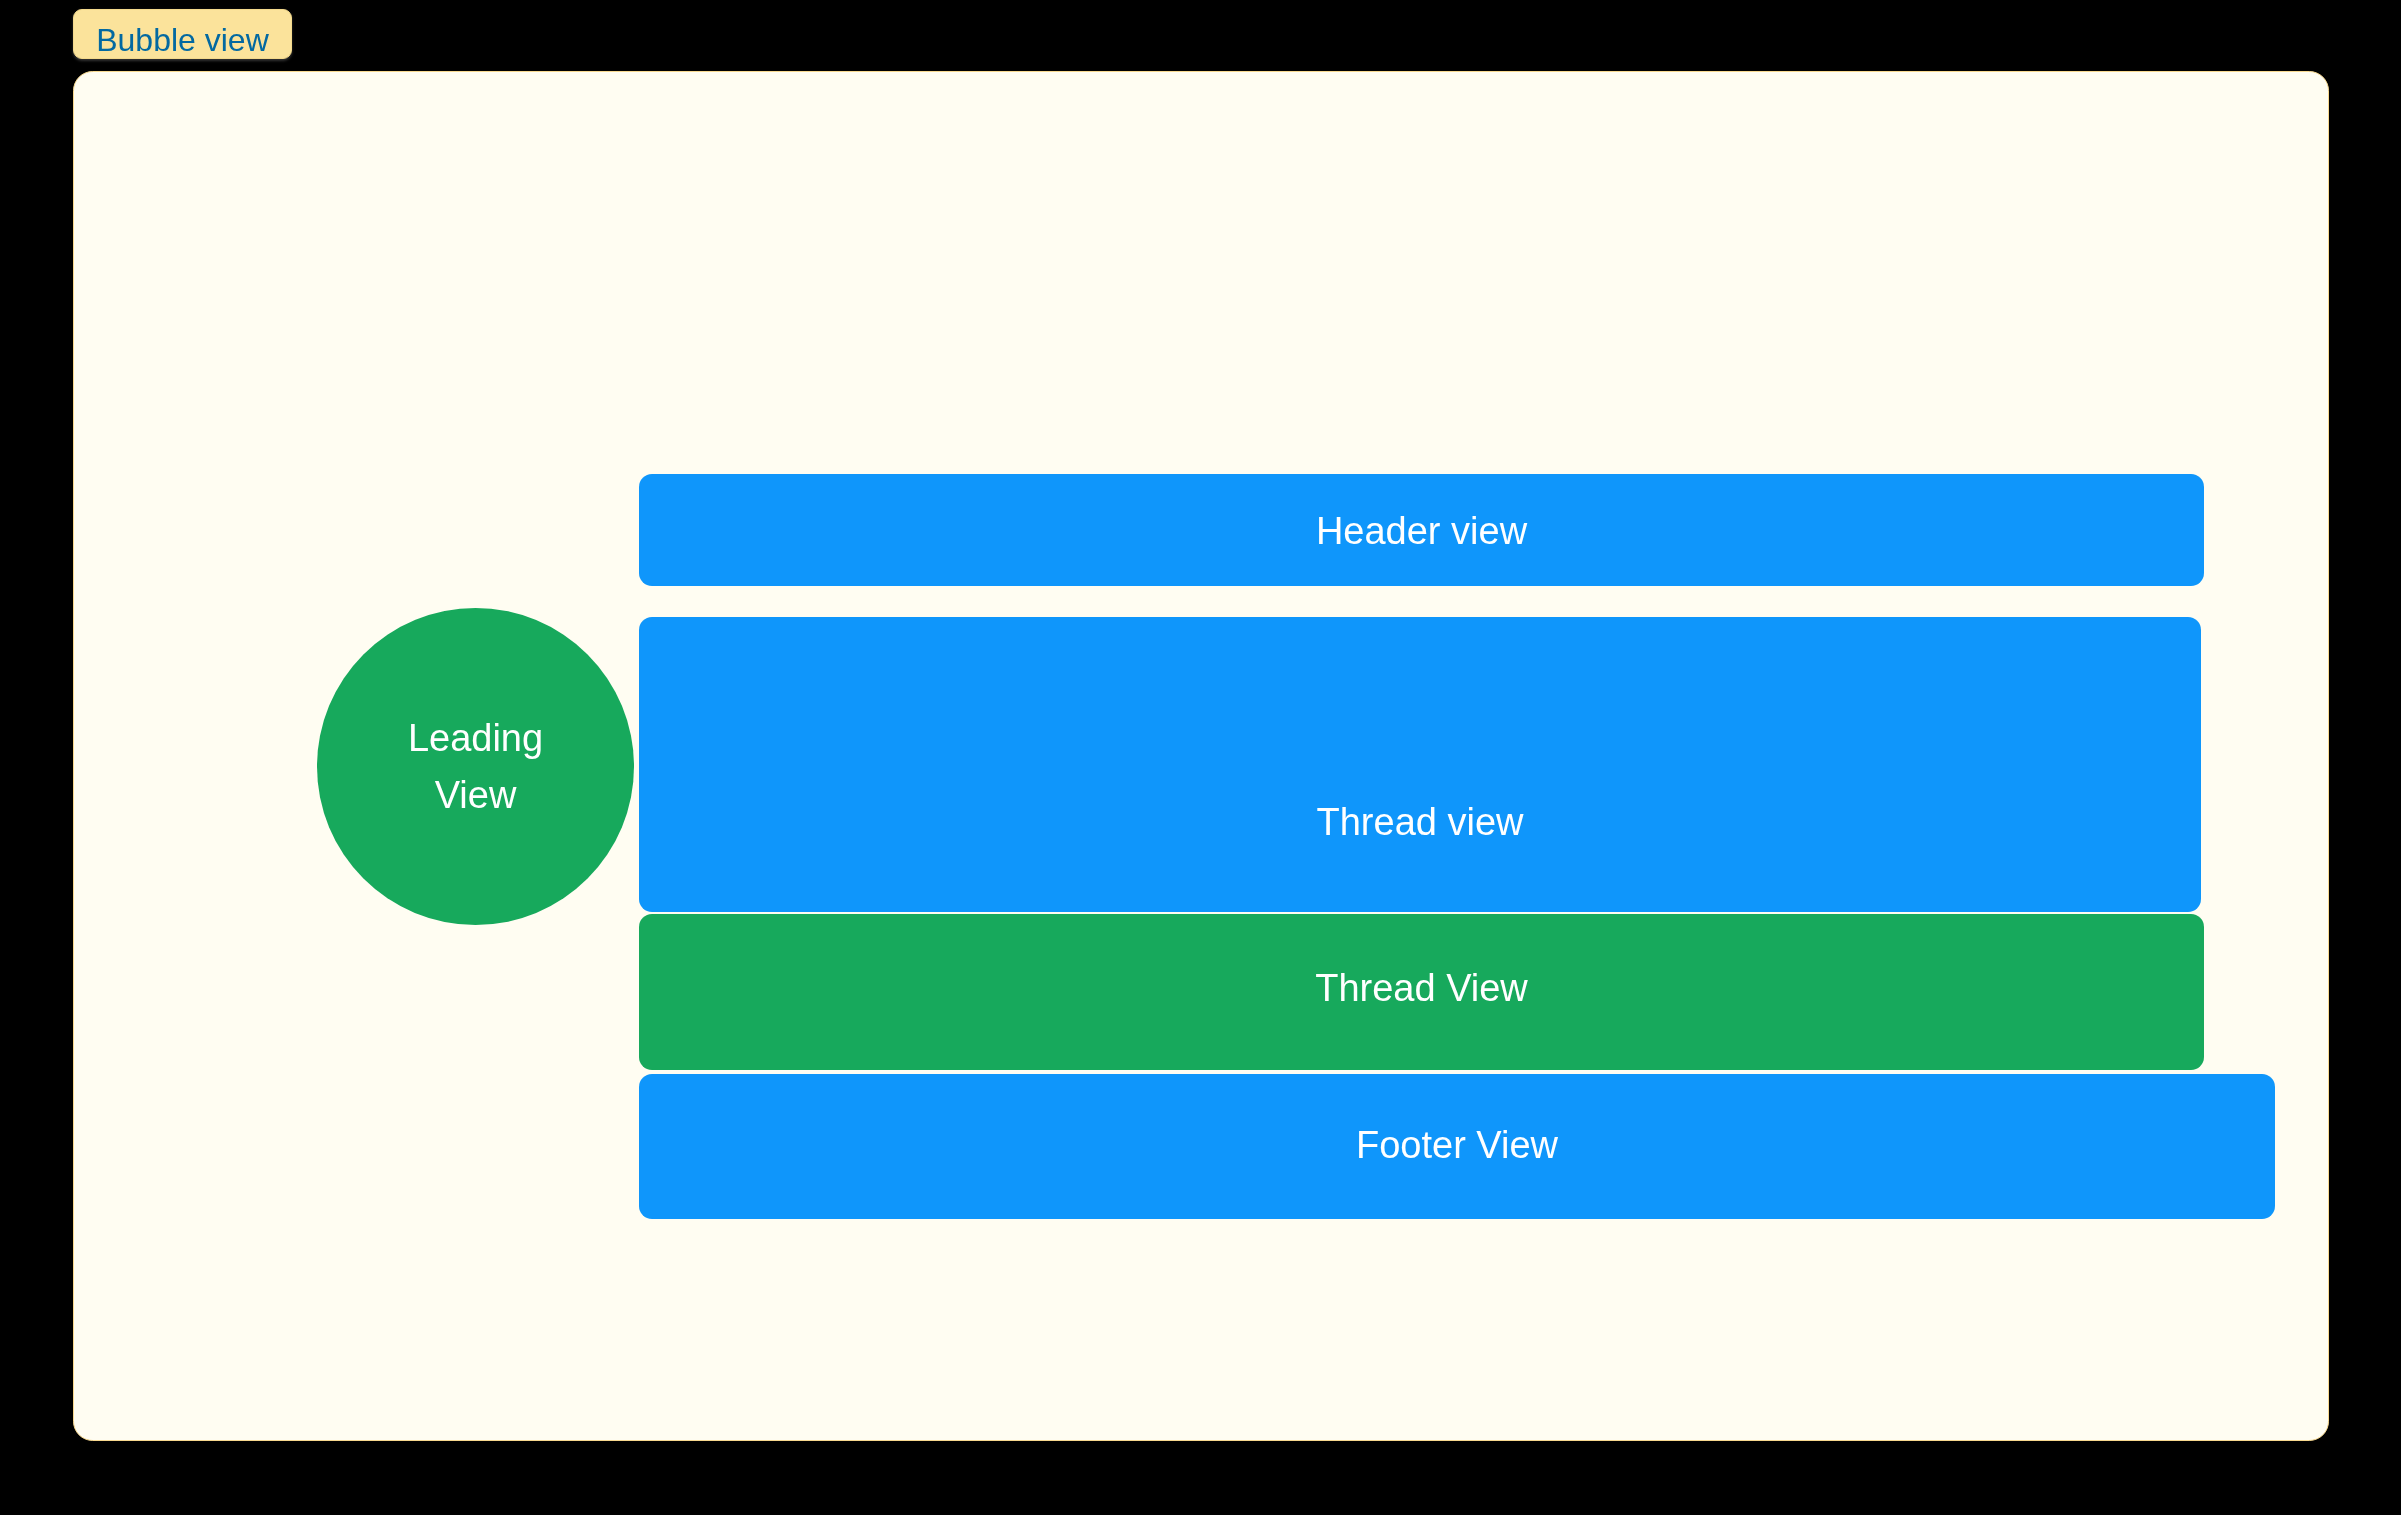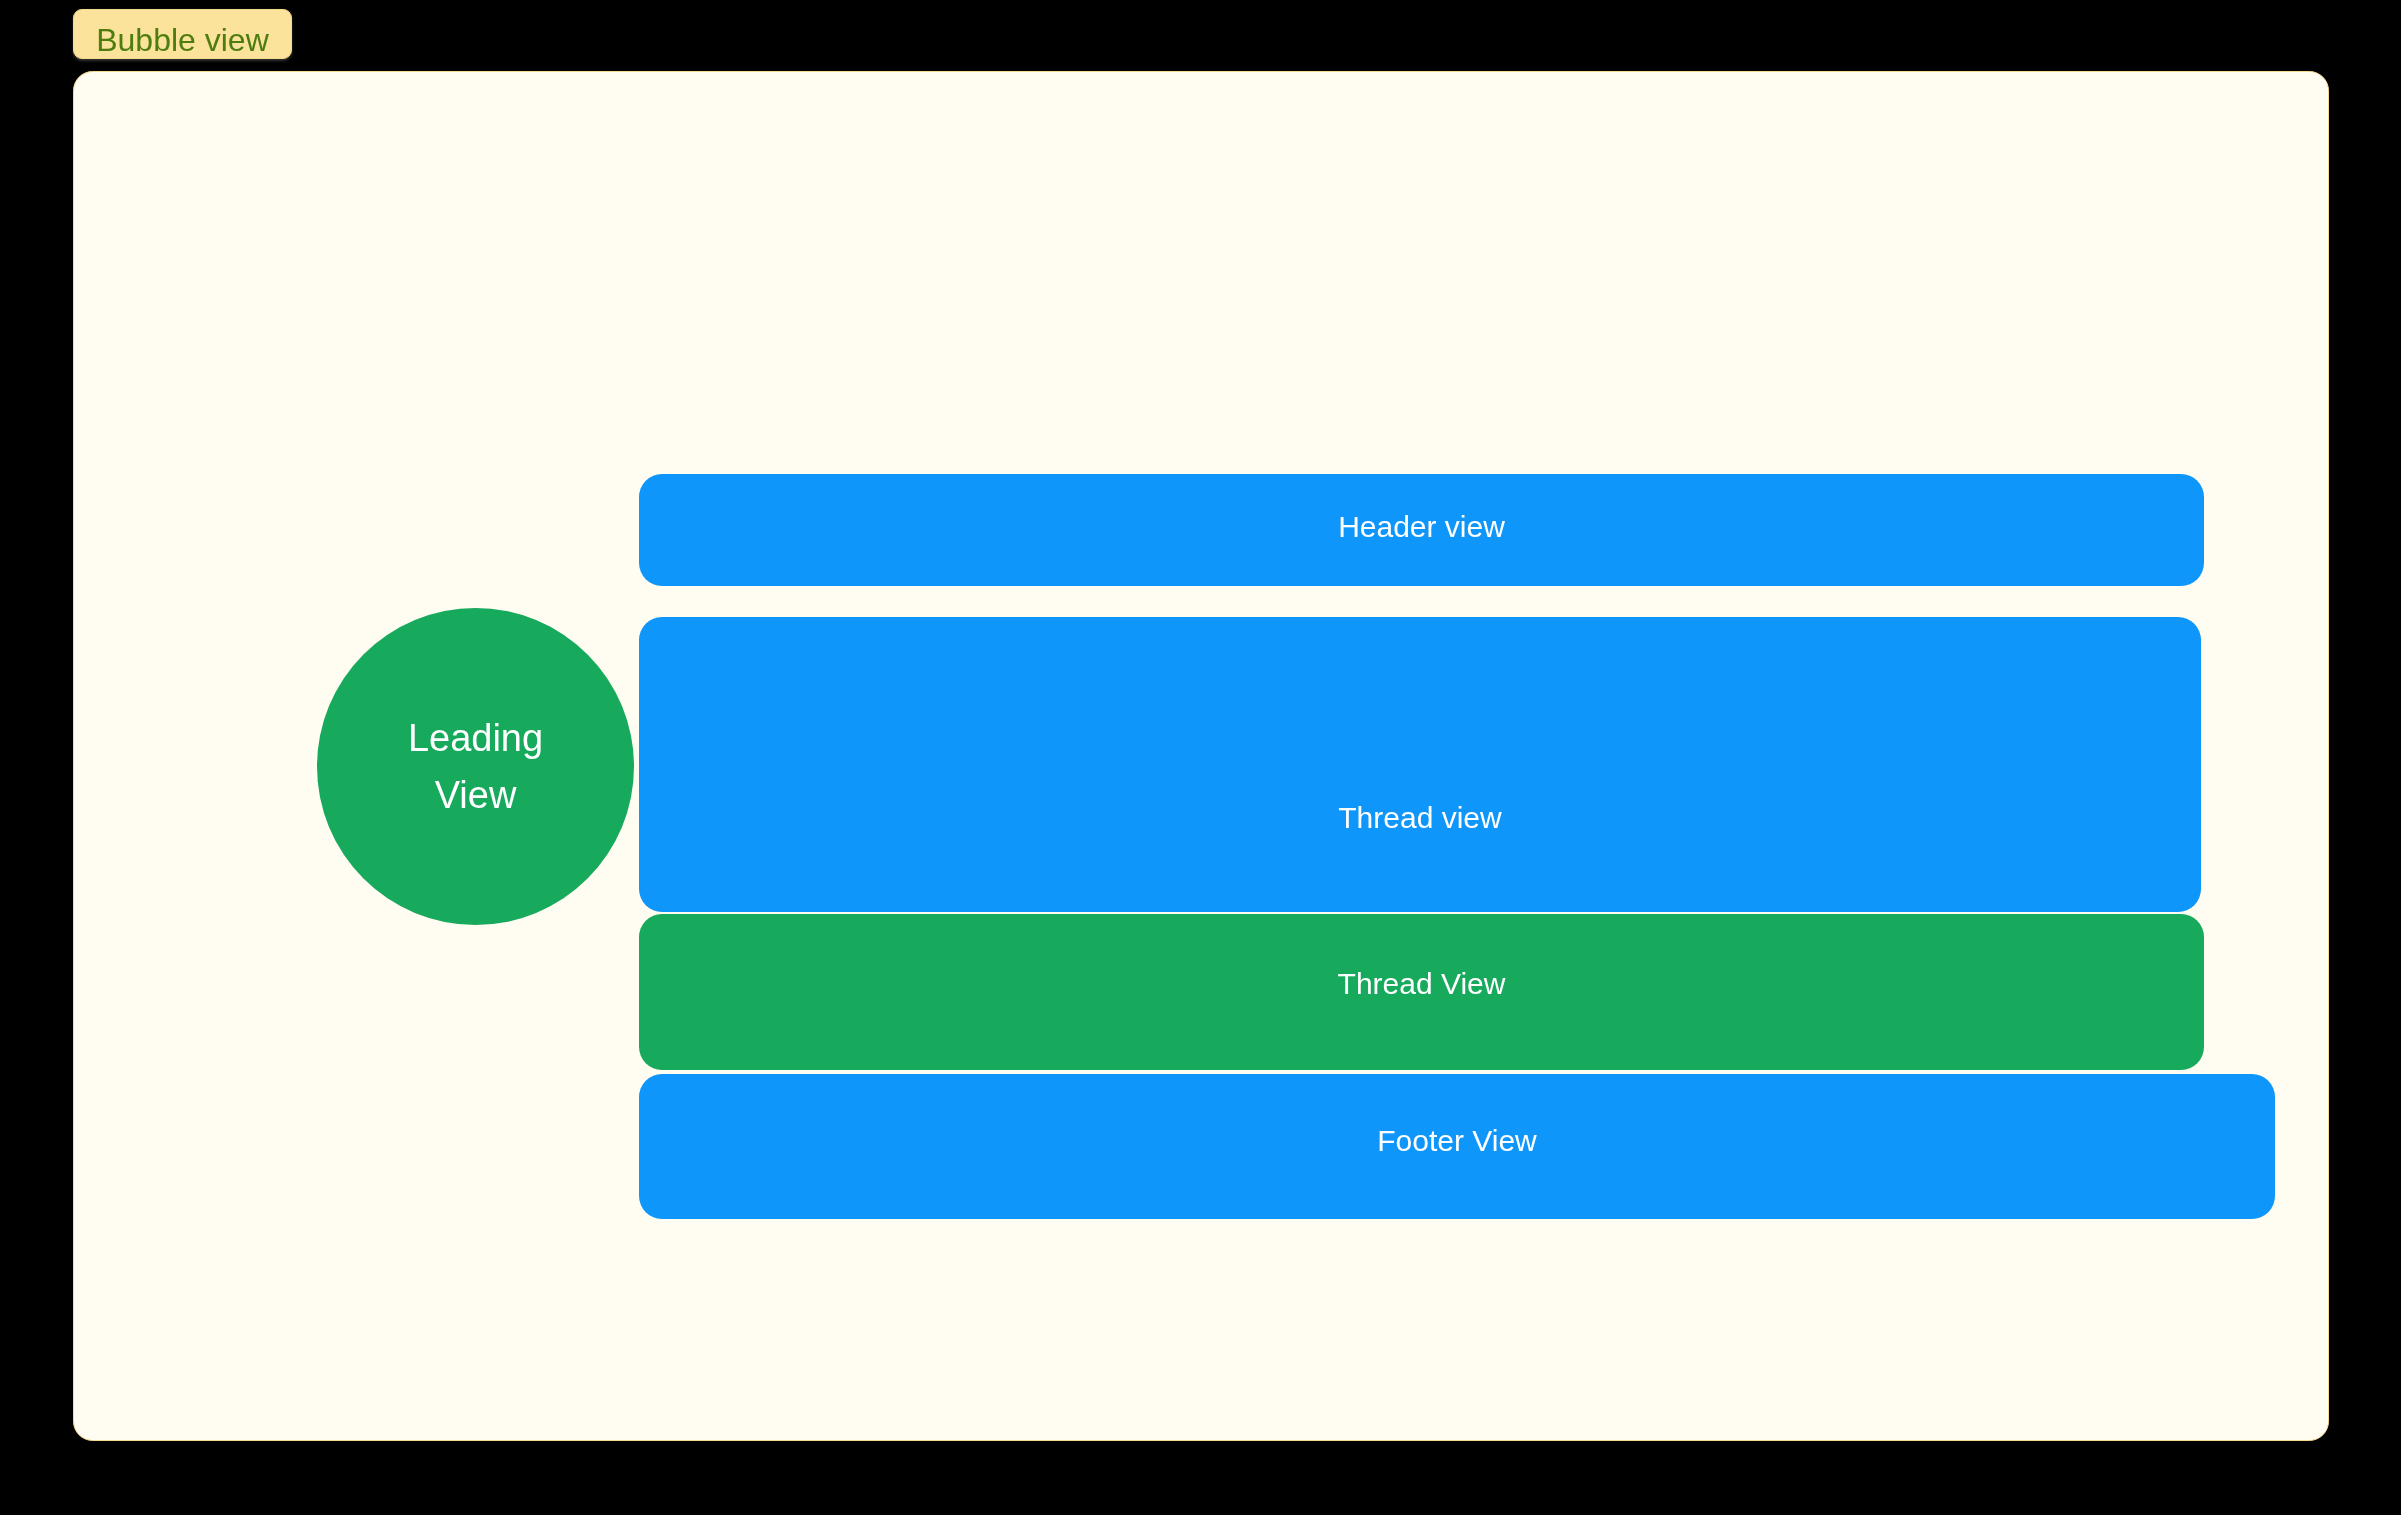--- a/index.html
+++ b/index.html
@@ -36,21 +36,21 @@
     border-radius: 9px;
     display: flex;
     align-items: center;
     justify-content: center;
     box-shadow: 0 1.8px 2.7px rgba(255,255,255,0.20);
     z-index: 5;
   }
   .badge-label {
     font-size: 32px;
     line-height: 1;
-    color: #4d7c0f;
+    color: #0369a1;
     white-space: nowrap;
     margin-top: 12px;
   }
 
   
   .canvas {
     position: absolute;
     left: 73px;
     top: 71px;
     width: 2256px;
@@ -78,23 +78,23 @@
     color: #ffffff;
     font-size: 38px;
     line-height: 1.48;
     text-align: center;
   }
 
   
   .bar {
     position: absolute;
     box-sizing: border-box;
-    border-radius: 23px;
+    border-radius: 13px;
     color: #ffffff;
-    font-size: 30px;
+    font-size: 38px;
     line-height: 1;
   }
   .bar-label {
     position: absolute;
     left: 0;
     right: 0;
     text-align: center;
     white-space: nowrap;
   }
 

